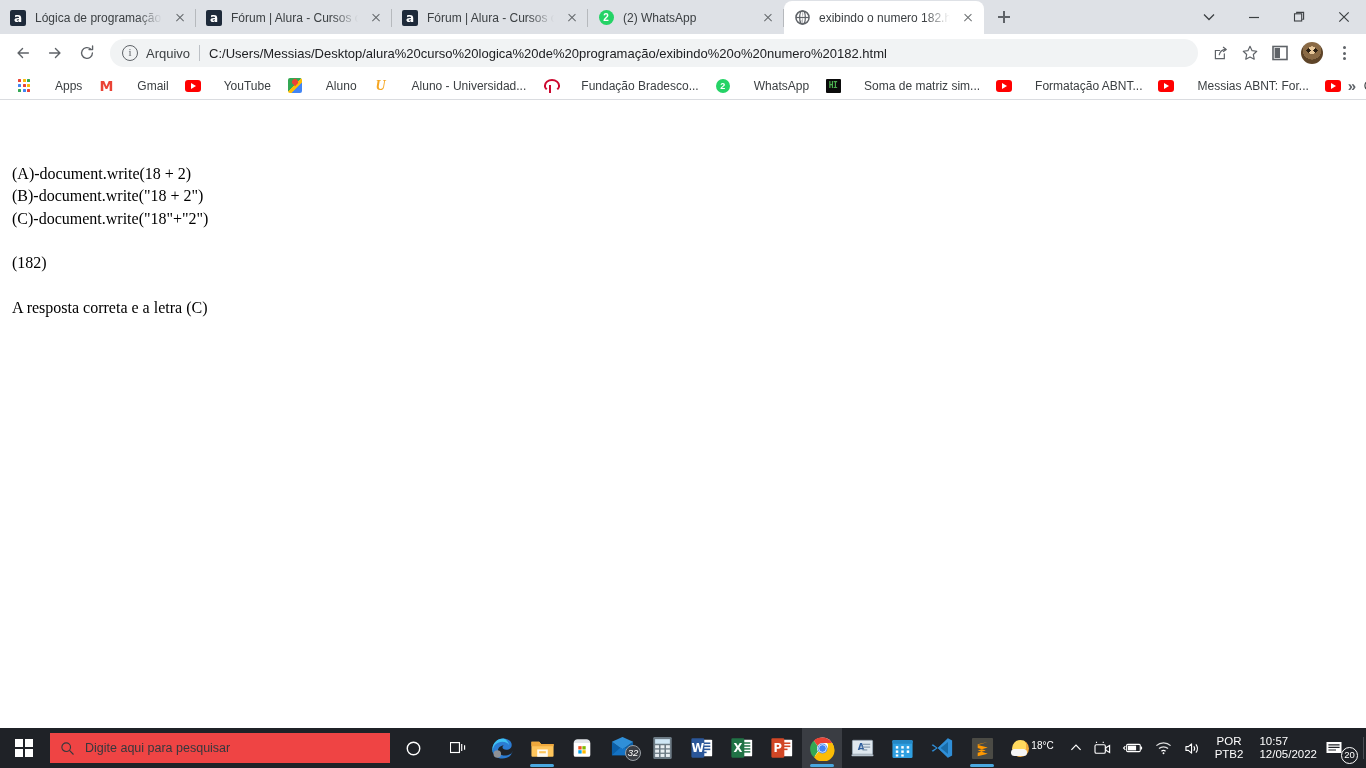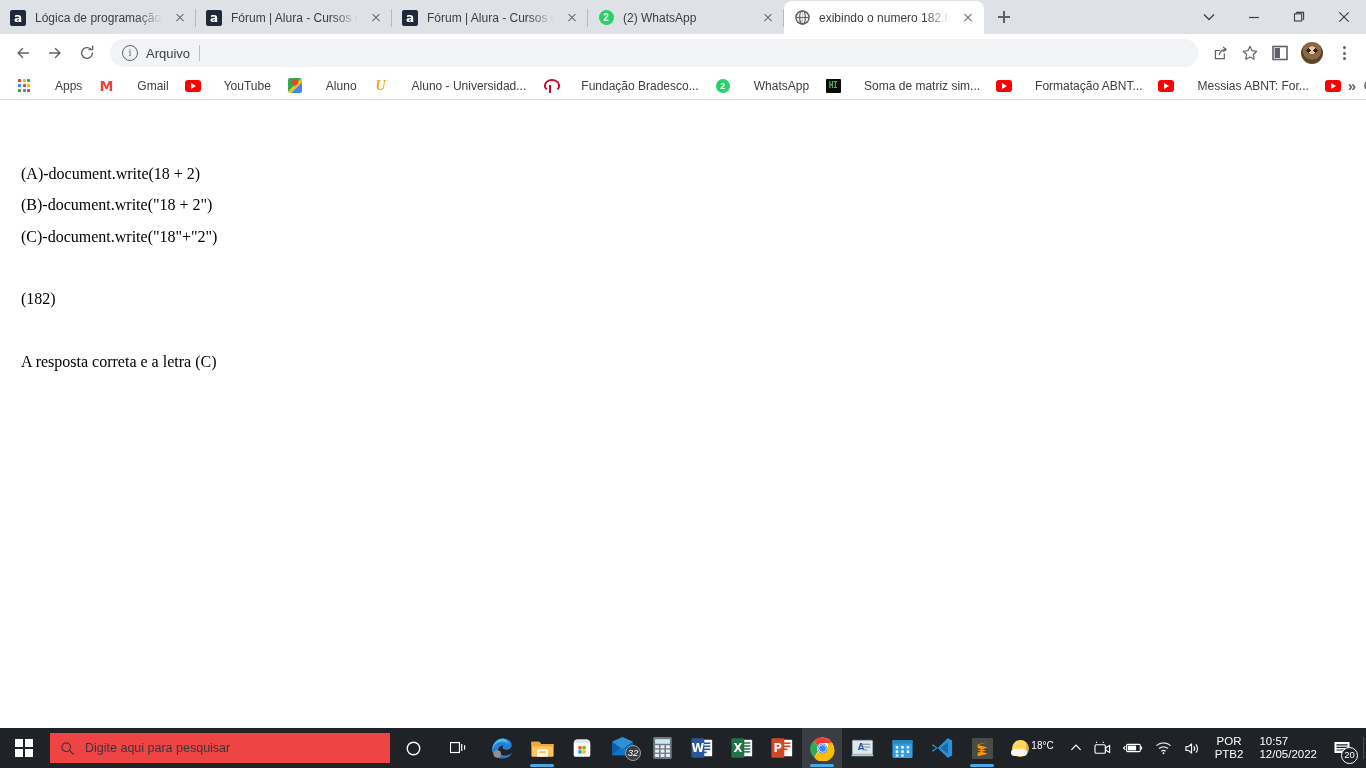--- a/index.html
+++ b/index.html
@@ -376,21 +376,21 @@
     margin: 12px 0 0 0;
     white-space: nowrap;
   }
   .body-text {
     font-family: "Liberation Serif", serif;
     font-size: 16px;
     color: #000;
     margin-top: 56px;
     line-height: 18.4px;
   }
-  .body-text p { margin: 13px; }
+  .body-text p { margin: 4px; }
   .spacer { height: 18px; }
 
   
   .taskbar {
     position: absolute;
     left: 0; bottom: 0;
     width: 1366px; height: 40px;
     background: #1f2227;
     display: flex;
     align-items: center;
@@ -479,21 +479,21 @@
   }
   .clock {
     display: flex; flex-direction: column;
     align-items: flex-start;
     line-height: 13px;
     font-size: 11.5px;
     padding: 0 8px;
   }
   .notif {
     width: 34px; height: 40px;
-    display: flex; align-items: center; justify-content: center;
+    display: flex; align-items: center; justify-content: flex-start;
     position: relative;
   }
   .notif-badge {
     position: absolute;
     right: 1px; bottom: 4px;
     min-width: 17px; height: 17px;
     border-radius: 50%;
     background: #1f2227;
     border: 1.4px solid #fff;
     color: #fff;
@@ -602,20 +602,21 @@
     <svg width="18" height="18" viewBox="0 0 20 20">
       <path d="M16 10 a6 6 0 1 1 -1.9 -4.4" fill="none" stroke="#5f6368" stroke-width="1.5" stroke-linecap="round"></path>
       <path d="M16.2 2.2 V6.2 H12.2" fill="none" stroke="#5f6368" stroke-width="1.5" stroke-linecap="round" stroke-linejoin="round"></path>
     </svg>
   </div>
 
   <div class="omnibox">
     <span class="info-icon">i</span>
     <span class="scheme-label">Arquivo</span>
     <span class="omni-sep"></span>
+    <span class="url-text">C:/Users/Messias/Desktop/alura%20curso%20logica%20de%20programação/exibindo%20o%20numero%20182.html</span>
   </div>
 
   <div class="tbicon">
     <svg width="17" height="17" viewBox="0 0 20 20">
       <path d="M14.5 10.5 V16 H4 V6.5 H9" fill="none" stroke="#5f6368" stroke-width="1.4" stroke-linecap="round"></path>
       <path d="M8.5 11.5 C9.5 7 12.5 5.5 16 5.2" fill="none" stroke="#5f6368" stroke-width="1.4" stroke-linecap="round"></path>
       <path d="M13 2.4 L16.8 5.2 L13 8" fill="none" stroke="#5f6368" stroke-width="1.4" stroke-linejoin="round"></path>
     </svg>
   </div>
   <div class="tbicon">

